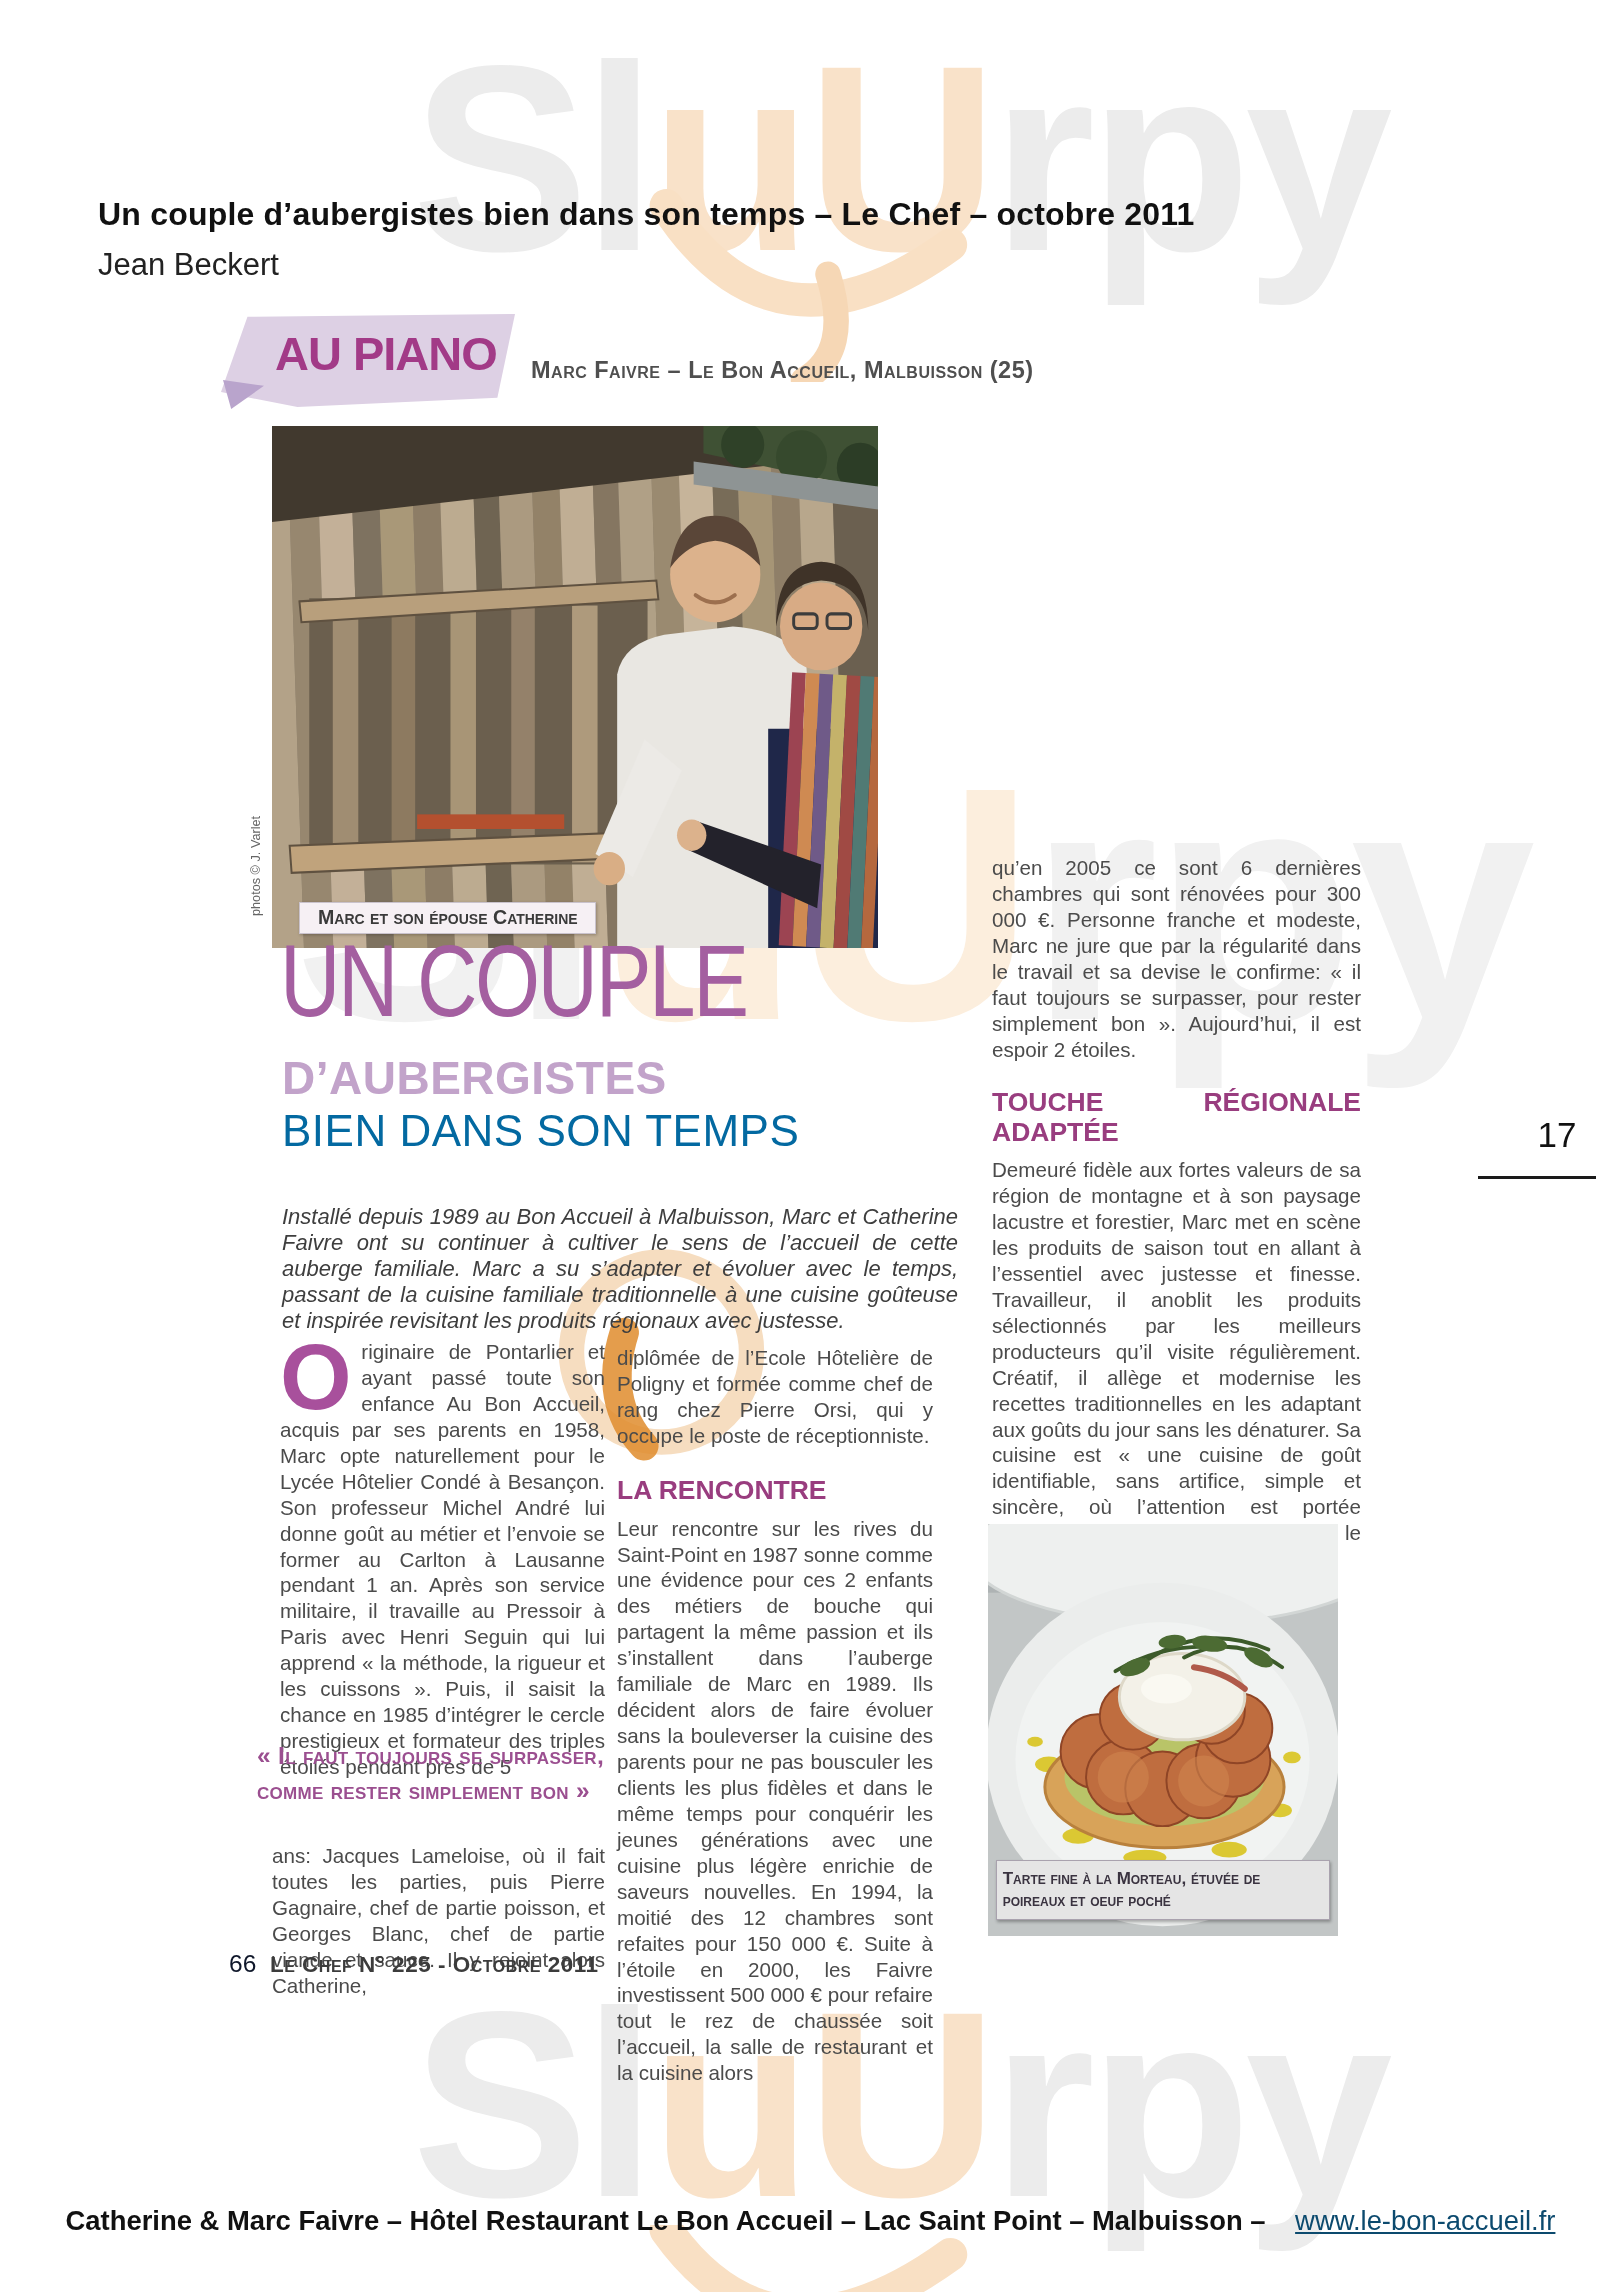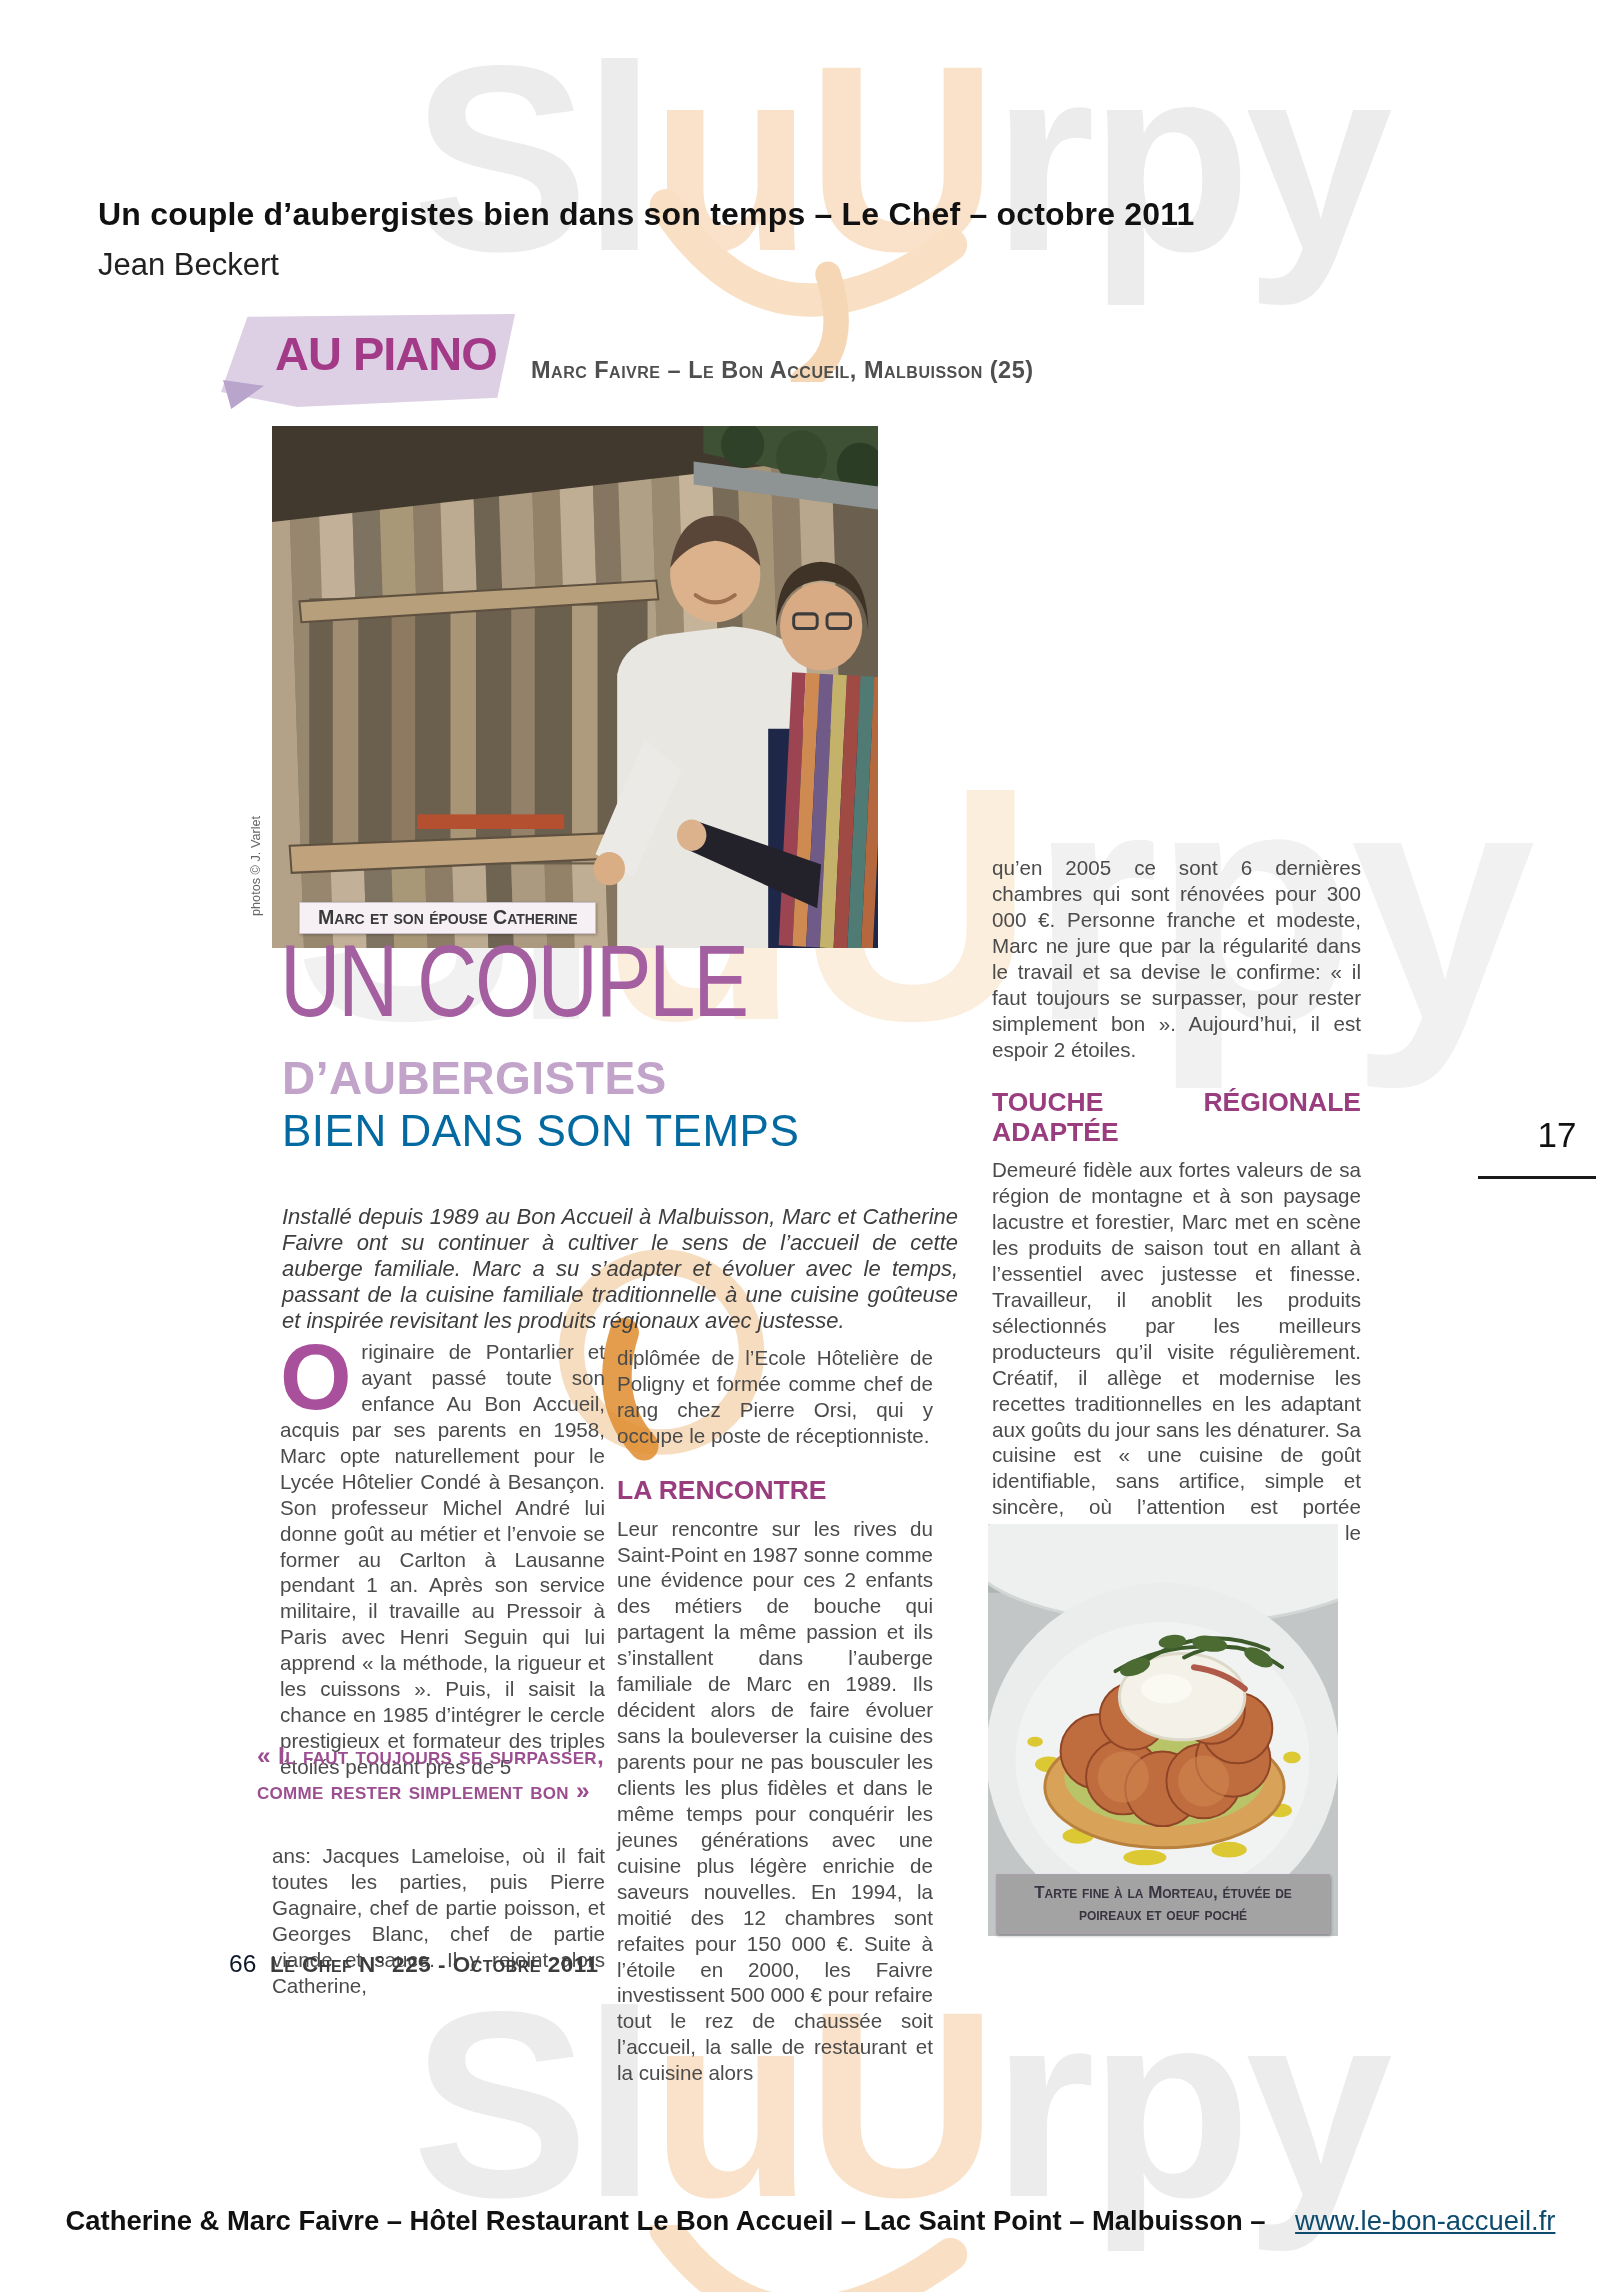--- a/index.html
+++ b/index.html
@@ -67,22 +67,22 @@
   .col1b{left:272px;top:1843px;width:333px;z-index:2;}
   .col2{left:617px;top:1345px;width:316px;z-index:2;}
   .col3{left:992px;top:855px;width:369px;z-index:2;}
   .subhead{font-size:26.5px;font-weight:700;color:#993d7f;margin:25.5px 0 9.8px 0;line-height:1.12;}
   .col2 p,.col3 p{margin:0;}
   .col2 .subhead{margin-top:27.4px;}
   
   .dish-wrap{left:988px;top:1524px;width:350px;height:412px;z-index:2;}
   .dish-wrap svg{display:block;width:100%;height:100%;}
   .dish-caption{
-    position:absolute;left:7.8px;right:7.8px;bottom:2px;background:#a3a3a3;border:1px solid #a9a2ae;
-    padding:6.9px 5.9px;text-align:center;font-variant:small-caps;font-weight:700;
+    position:absolute;left:7.8px;right:7.8px;bottom:16px;background:#e5e5e5;border:1px solid #a9a2ae;
+    padding:6.9px 5.9px;font-variant:small-caps;font-weight:700;
     font-size:17px;line-height:1.3;color:#3a3340;box-shadow:1px 2px 2.9px rgba(0,0,0,.3);
   }
   
   .mag-folio{left:229px;top:1950px;z-index:2;font-size:22.5px;color:#333;}
   .mag-folio .num{font-size:24.5px;margin-right:13.7px;color:#0f172a;}
   .mag-folio .issue{font-variant:small-caps;font-weight:700;letter-spacing:0.5px;color:#3c3c3c;}
   .side-num{left:1498px;top:1115px;width:118px;text-align:center;font-size:35px;color:#111;z-index:2;}
   .side-rule{left:1478px;top:1176px;width:118px;height:2.9px;background:#1a1a1a;z-index:2;}
   .site-footer{left:0;right:0;top:2205px;text-align:center;font-size:27.4px;font-weight:700;color:#111;z-index:2;}
   .site-footer a{color:#0c4a6e;text-decoration:underline;font-weight:400;margin-left:22px;}

